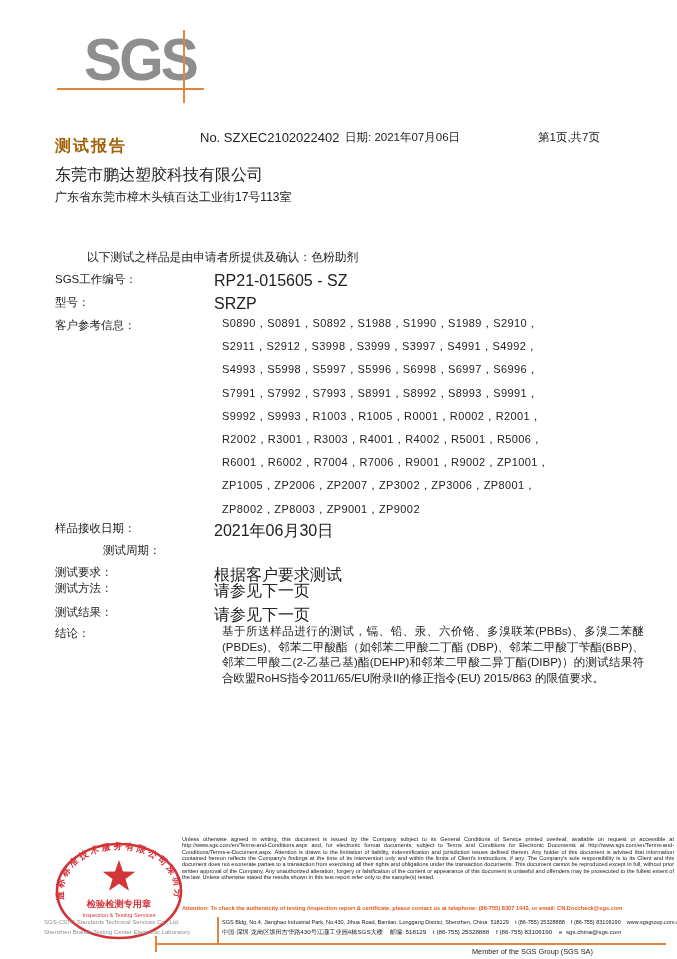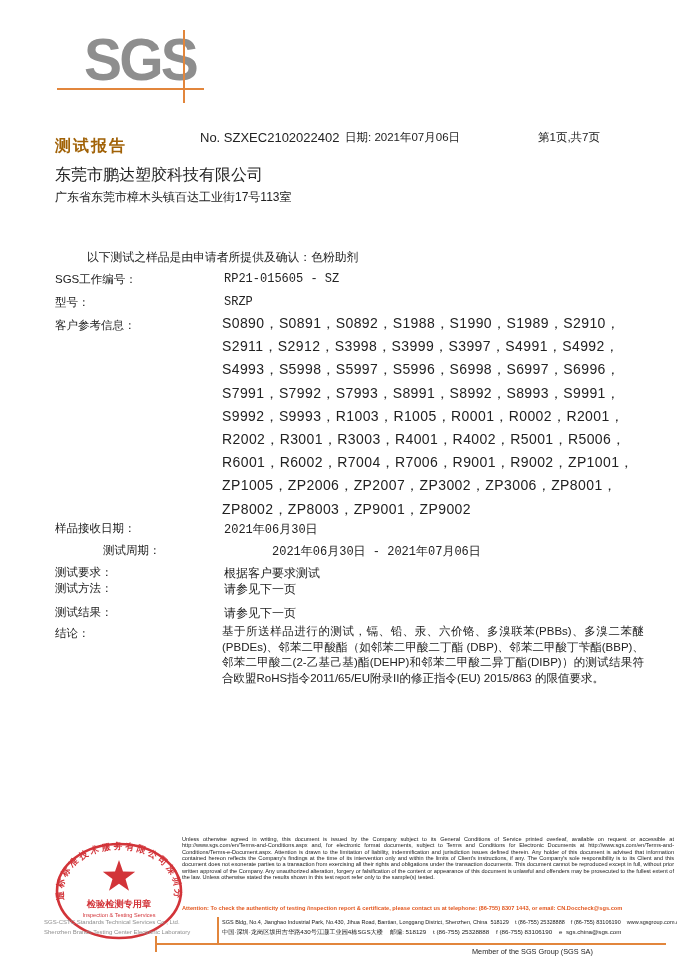--- a/index.html
+++ b/index.html
@@ -24,26 +24,26 @@
   .report-no { position:absolute; left:200px; top:130px; font-size:13px; color:#222; }
   .hdr-date  { position:absolute; left:345px; top:130px; font-size:11.5px; color:#222; }
   .hdr-page  { position:absolute; left:538px; top:130px; font-size:11.5px; color:#222; }
 
   .company  { position:absolute; left:55px; top:165px; font-size:16px; color:#222; }
   .address  { position:absolute; left:55px; top:189px; font-size:12px; color:#222; }
   .statement{ position:absolute; left:55px; top:250px; font-size:11.8px; color:#222;margin-left:32px; }
 
   
   .lbl { position:absolute; left:55px;  font-size:11.5px; color:#222; white-space:nowrap; }
-  .val { position:absolute; left:224px; font-size:12px; color:#222; white-space:nowrap;font-family:Liberation Mono, monospace; }
+  .val { position:absolute; left:214px; font-size:16px; color:#222; white-space:nowrap; }
   .t-job   { top:272px; } .t-model { top:295px; } .t-refs  { top:318px; }
   .t-recv  { top:521px; } .t-period{ top:543px;margin-left:48px; } .t-req   { top:565px; }
   .t-meth  { top:581px; } .t-res   { top:605px; } .t-concl { top:626px; }
 
-  .ref-lines { position:absolute; left:222px; top:312px; font-size:14px; color:#222; letter-spacing:0.4px; }
+  .ref-lines { position:absolute; left:222px; top:312px; font-size:11px; color:#222; letter-spacing:0.4px; }
   .ref-lines div { height:23.2px; line-height:23.2px; white-space:nowrap; }
 
   .conclusion-text {
     position:absolute; left:222px; top:624px; width:422px;
     font-size:11.5px; line-height:15.6px; color:#222; text-align:justify;
   }
 
   
   .disclaimer {
     position:absolute; left:182px; top:836px; width:492px;
@@ -99,21 +99,20 @@
     <div>R2002，R3001，R3003，R4001，R4002，R5001，R5006，</div>
     <div>R6001，R6002，R7004，R7006，R9001，R9002，ZP1001，</div>
     <div>ZP1005，ZP2006，ZP2007，ZP3002，ZP3006，ZP8001，</div>
     <div>ZP8002，ZP8003，ZP9001，ZP9002</div>
   </div>
 
   <div class="lbl t-recv">样品接收日期：</div>
   <div class="val t-recv">2021年06月30日</div>
 
   <div class="lbl t-period">测试周期：</div>
-  <div class="val t-period">2021年06月30日 - 2021年07月06日</div>
 
   <div class="lbl t-req">测试要求：</div>
   <div class="val t-req">根据客户要求测试</div>
 
   <div class="lbl t-meth">测试方法：</div>
   <div class="val t-meth">请参见下一页</div>
 
   <div class="lbl t-res">测试结果：</div>
   <div class="val t-res">请参见下一页</div>
 

